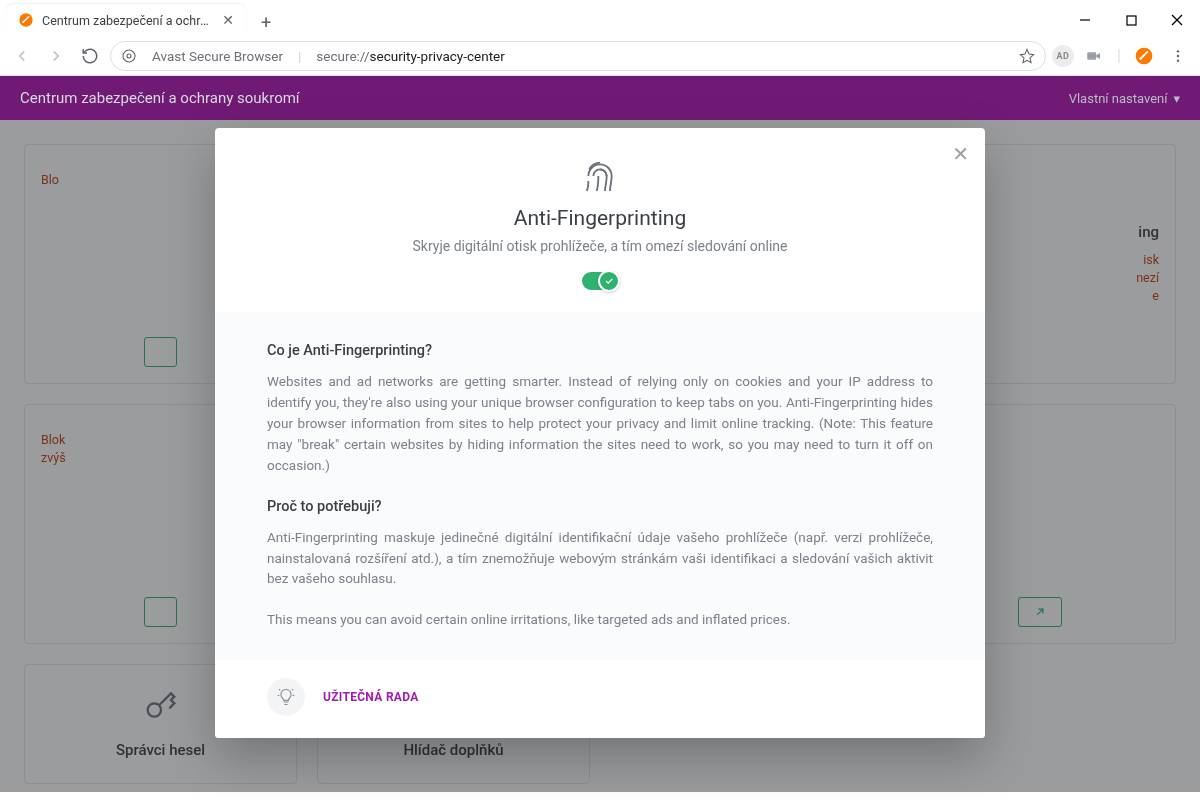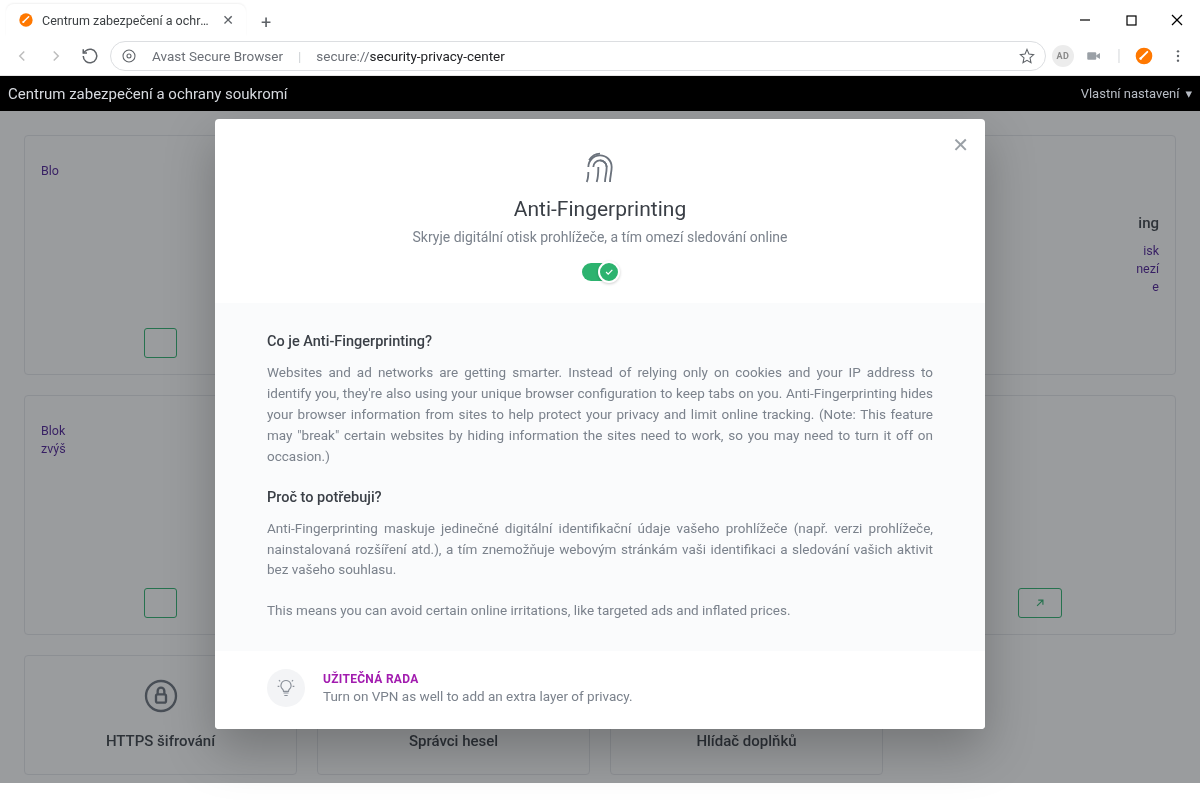--- a/index.html
+++ b/index.html
@@ -23,31 +23,31 @@
 .omnibox { flex: 1; height: 30px; border: 1px solid #dcdee1; border-radius: 15px; display: flex; align-items: center; padding: 0 10px; gap: 15px; font-size: 13.5px; color: #6b6f76; }
 .omnibox .lock { width: 16px; height: 16px; display: flex; align-items: center; justify-content: center; }
 .omnibox .brand { color: #6b6f76; }
 .omnibox .sep { color: #cfd2d6; }
 .omnibox .url .dark { color: #202124; }
 .omnibox .star { margin-left: auto; }
 .toolbar .icon { width: 28px; height: 28px; display: flex; align-items: center; justify-content: center; color: #9aa0a6; }
 .toolbar .icon.badge { border-radius: 50%; background: #ececec; font-size: 9px; font-weight: 700; color: #8a8a8a; letter-spacing: .5px; width: 22px; height: 22px; }
 
 
-.app-header { height: 35px; background: #000000; color: #d7dadf; display: flex; align-items: center; padding: 0 8px; justify-content: space-between; font-size: 15px; }
+.app-header { height: 44px; background: #701a75; color: #d7dadf; display: flex; align-items: center; padding: 0 20px; justify-content: space-between; font-size: 15px; }
 .app-header .right { font-size: 13px; color: #b7bcc4; display: flex; align-items: center; gap: 6px; }
 
 
 .page { position: relative; background: #fff; padding: 24px; height: calc(800px - 36px - 40px - 52px); }
 .cards { display: grid; grid-template-columns: repeat(4, 1fr); gap: 20px; }
 .card { border: 1px solid #e6e8eb; border-radius: 4px; height: 240px; display: flex; flex-direction: column; align-items: center; justify-content: center; padding: 16px; text-align: center; }
 .card.partial { height: 120px; justify-content: flex-start; padding-top: 20px; }
 .card .card-icon { width: 40px; height: 40px; color: #6b727c; margin-bottom: 16px; }
 .card .card-title { font-size: 15px; color: #3a3f46; font-weight: 500; }
-.card .card-desc { font-size: 12.5px; color: #4c1d95; margin-top: 10px; line-height: 1.45; }
+.card .card-desc { font-size: 12.5px; color: #c2410c; margin-top: 10px; line-height: 1.45; }
 .card .card-actions { margin-top: auto; display: flex; gap: 8px; }
 .card .ghost-btn { border: 1px solid #2db36f; color: #2db36f; background: #fff; border-radius: 3px; height: 30px; padding: 0 14px; font-size: 12.5px; display: flex; align-items: center; }
 
 
 .overlay { position: absolute; inset: 0; background: rgba(32,35,40,.45); display: flex; align-items: flex-start; justify-content: center; padding-top: 8px; }
 .modal { width: 770px; background: #fff; border-radius: 4px; box-shadow: 0 20px 50px rgba(0,0,0,.25); overflow: hidden; }
 .modal-top { position: relative; padding: 28px 40px 18px; text-align: center; }
 .modal-top .fp-icon { width: 40px; height: 40px; margin: 0 auto 10px; color: #6b727c; }
 .modal-top h2 { font-size: 21px; font-weight: 400; color: #3a3f46; margin-top: 6px; }
 .modal-top p.sub { font-size: 14px; color: #7b828c; margin-top: 8px; }
@@ -206,30 +206,20 @@
     <div class="card">
         <div class="card-actions">
           <div class="ghost-btn">
             <svg width="14" height="14" viewBox="0 0 24 24" fill="none" stroke="#2db36f" stroke-width="2">
               <path d="M7 17L17 7M9 7h8v8"></path>
             </svg>
           </div>
         </div>
       </div>
 
-    <div class="card partial">
-      <div class="card-icon">
-          <svg viewBox="0 0 24 24" fill="none" stroke="currentColor" stroke-width="1.4">
-            <circle cx="12" cy="12" r="9"></circle>
-            <rect x="9" y="11" width="6" height="5" rx="1"></rect>
-            <path d="M10 11V9a2 2 0 0 1 4 0v2"></path>
-          </svg>
-        </div>
-      <div class="card-title">HTTPS šifrování</div>
-    </div>
     <div class="card partial">
       <div class="card-icon">
           <svg viewBox="0 0 24 24" fill="none" stroke="currentColor" stroke-width="1.4">
             <circle cx="8" cy="15" r="4"></circle>
             <path d="M11 12l7-7 2 2-2 2 2 2-3 3"></path>
           </svg>
         </div>
       <div class="card-title">Správci hesel</div>
     </div>
     <div class="card partial">
@@ -277,18 +267,17 @@
       <div class="modal-foot">
         <div class="bulb">
           <svg width="20" height="20" viewBox="0 0 24 24" fill="none" stroke="currentColor" stroke-width="1.4">
               <path d="M9 18h6M10 21h4"></path>
               <path d="M12 3a6 6 0 0 0-4 10.5c.7.7 1 1.5 1 2.5h6c0-1 .3-1.8 1-2.5A6 6 0 0 0 12 3z"></path>
               <path d="M4 10H2M22 10h-2M5 4l-1.5-1.5M19 4l1.5-1.5"></path>
             </svg>
         </div>
         <div class="txt">
           <div class="t1">UŽITEČNÁ RADA</div>
-          <div class="t2">Turn on VPN as well to add an extra layer of privacy.</div>
         </div>
       </div>
     </div>
   </div>
 </div>
 
 </body></html>

